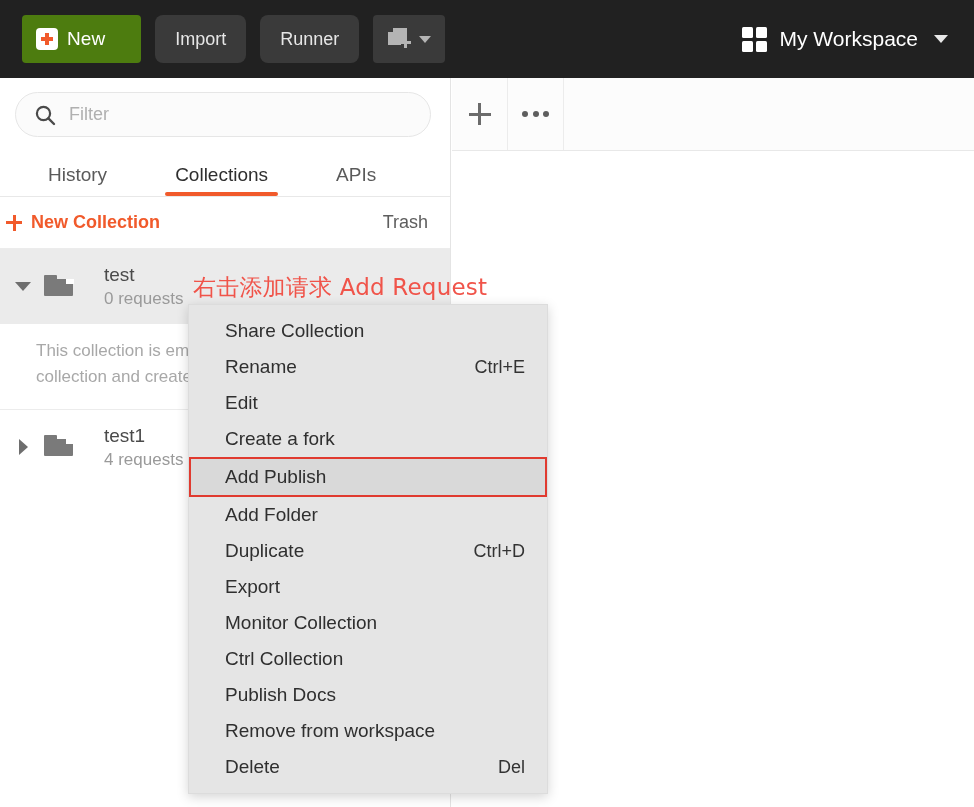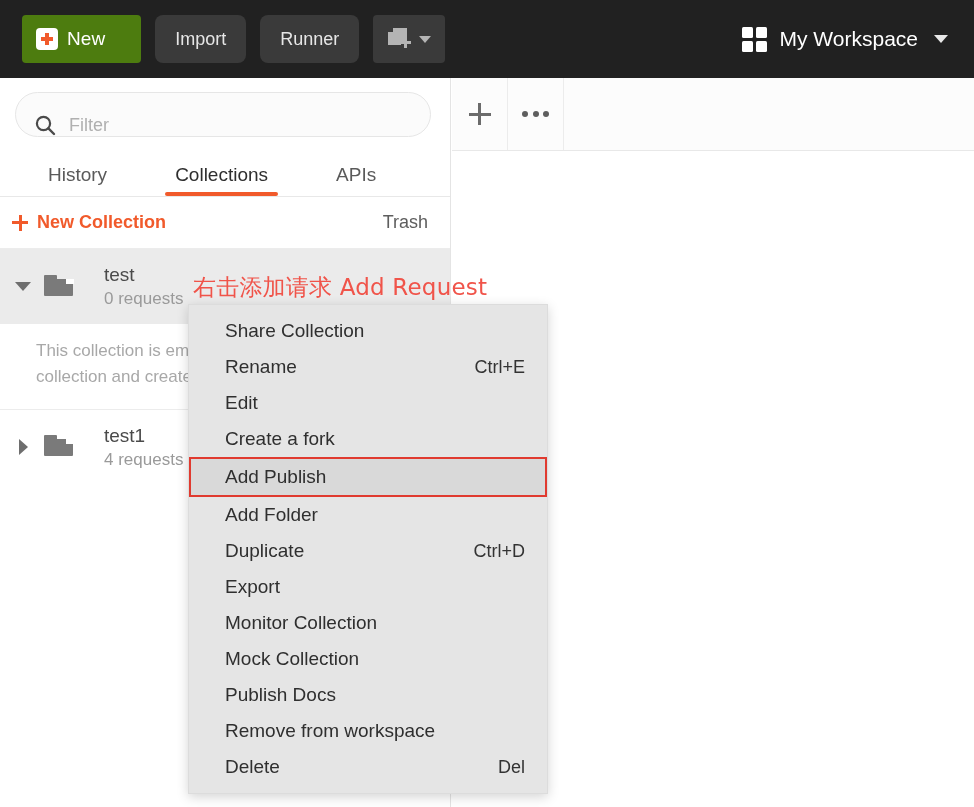--- a/index.html
+++ b/index.html
@@ -174,21 +174,21 @@
   }
   .filter-wrap {
     padding: 14px 19px 10px 15px;
   }
   .filter-box {
     height: 45px;
     border: 1px solid #e6e6e6;
     border-radius: 24px;
     background: #fbfbfb;
     display: flex;
-    align-items: flex-end;
+    align-items: center;
     padding: 0 18px;
     gap: 13px;
   }
   .search-icon-svg { flex: 0 0 auto; display:block; }
   .filter-input {
     border: none;
     outline: none;
     background: transparent;
     font-family: "Liberation Sans", "DejaVu Sans", sans-serif;
     font-size: 18px;
@@ -221,21 +221,21 @@
     bottom: 0;
     height: 4px;
     background: #f15a2b;
     border-radius: 2px;
   }
 
   .subbar {
     height: 52px;
     display: flex;
     align-items: center;
-    padding: 0 22px 0 12px;
+    padding: 0 22px 0 6px;
     border-bottom: 1px solid #ececec;
     gap: 32px;
   }
   .new-collection {
     display: flex;
     align-items: center;
     gap: 9px;
     color: #f15a2b;
     font-size: 18px;
     font-weight: bold;
@@ -556,21 +556,21 @@
 
     <div class="menu-item">
       <span>Export</span>
     </div>
 
     <div class="menu-item">
       <span>Monitor Collection</span>
     </div>
 
     <div class="menu-item">
-      <span>Mock Collection</span>
+      <span>Ctrl Collection</span>
     </div>
 
     <div class="menu-item">
       <span>Publish Docs</span>
     </div>
 
     <div class="menu-item">
       <span>Remove from workspace</span>
     </div>
 

